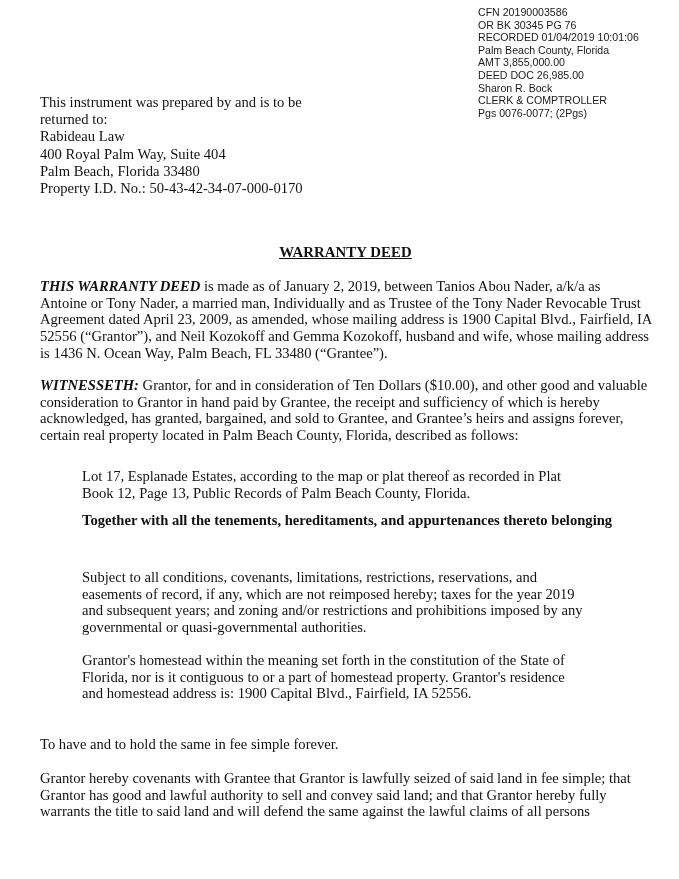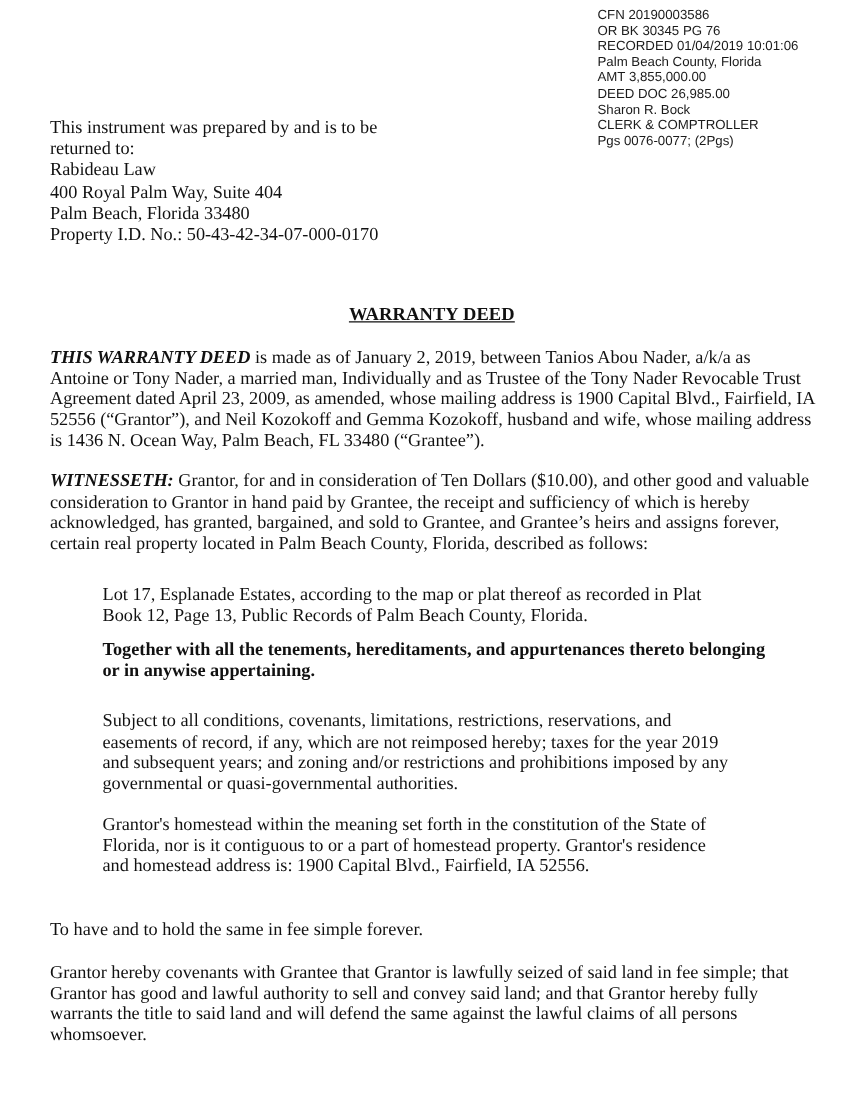--- a/index.html
+++ b/index.html
@@ -115,21 +115,20 @@
     <span class="line">certain real property located in Palm Beach County, Florida, described as follows:</span>
   </div>
 
   <div class="para indent p-lot">
     <span class="line">Lot 17, Esplanade Estates, according to the map or plat thereof as recorded in Plat</span>
     <span class="line">Book 12, Page 13, Public Records of Palm Beach County, Florida.</span>
   </div>
 
   <div class="para indent p-together">
     <span class="line">Together with all the tenements, hereditaments, and appurtenances thereto belonging</span>
-    <span class="line">or in anywise appertaining.</span>
   </div>
 
   <div class="para indent p-subject">
     <span class="line">Subject to all conditions, covenants, limitations, restrictions, reservations, and</span>
     <span class="line">easements of record, if any, which are not reimposed hereby; taxes for the year 2019</span>
     <span class="line">and subsequent years; and zoning and/or restrictions and prohibitions imposed by any</span>
     <span class="line">governmental or quasi-governmental authorities.</span>
   </div>
 
   <div class="para indent p-warrants">
@@ -139,16 +138,15 @@
   </div>
 
   <div class="para p-tohave">
     <span class="line">To have and to hold the same in fee simple forever.</span>
   </div>
 
   <div class="para p-covenant">
     <span class="line">Grantor hereby covenants with Grantee that Grantor is lawfully seized of said land in fee simple; that</span>
     <span class="line">Grantor has good and lawful authority to sell and convey said land; and that Grantor hereby fully</span>
     <span class="line">warrants the title to said land and will defend the same against the lawful claims of all persons</span>
-    <span class="line">whomsoever.</span>
   </div>
 
 </div>
 
 </body></html>

